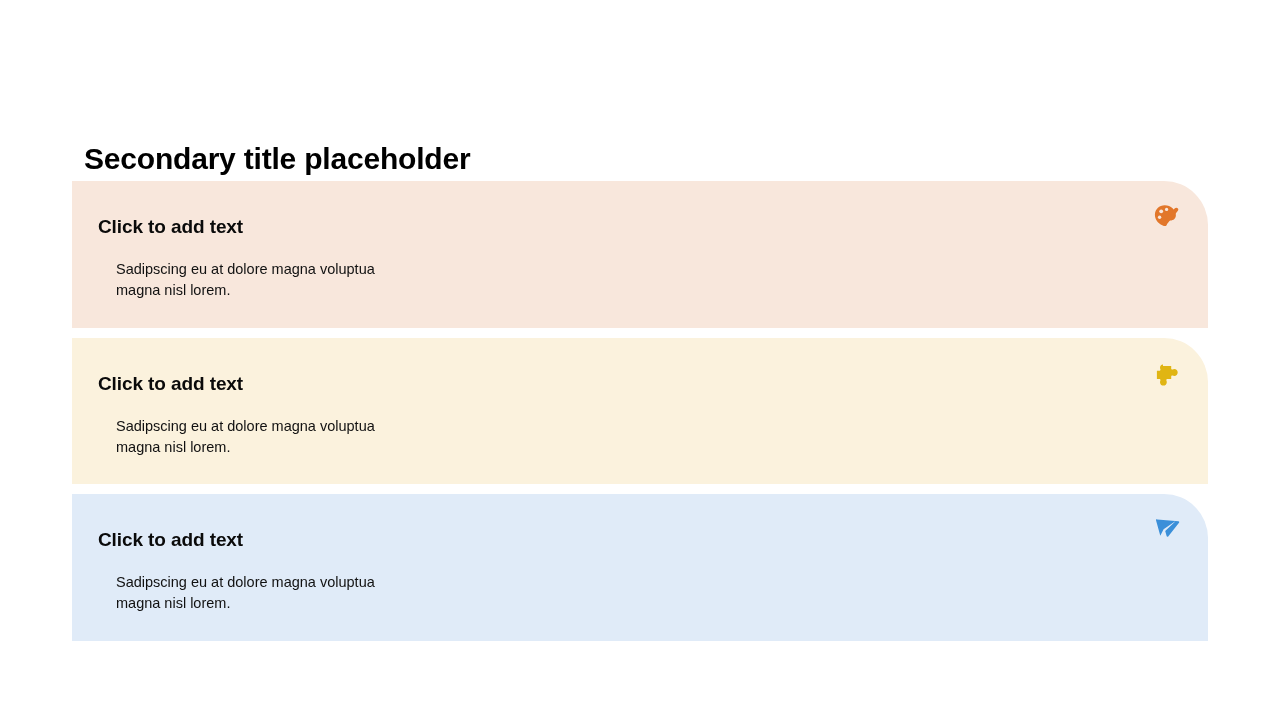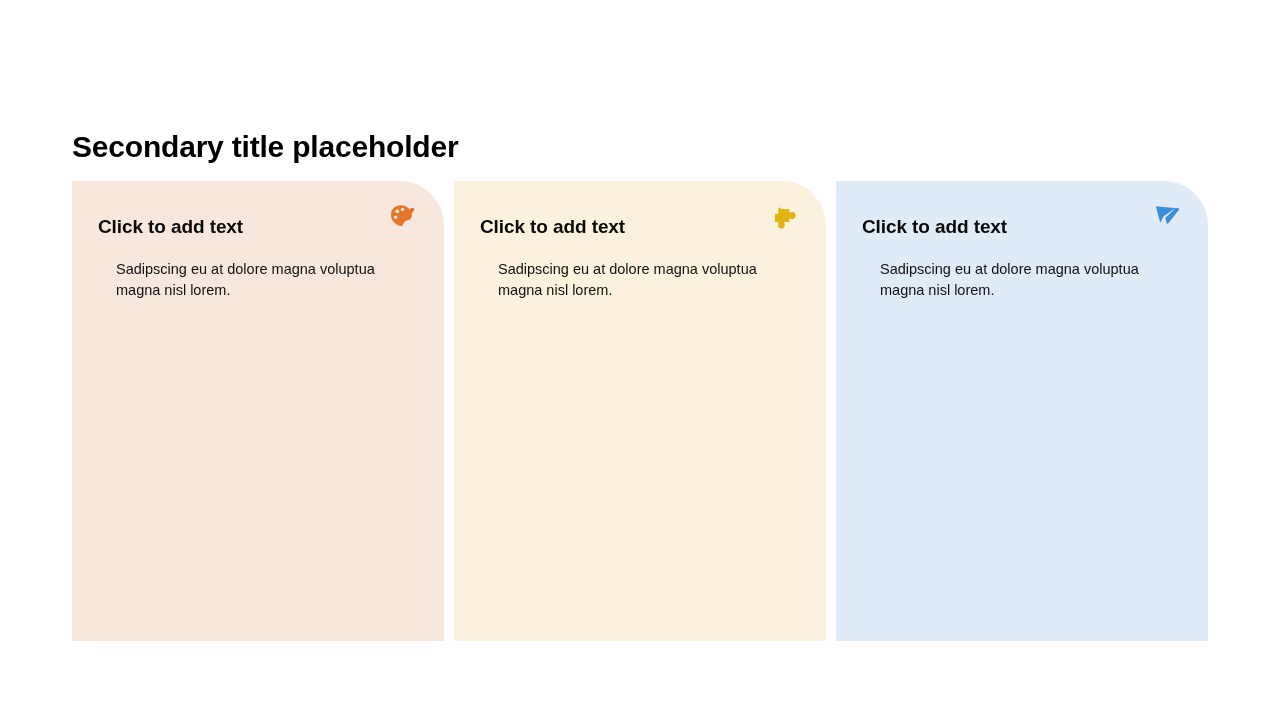--- a/index.html
+++ b/index.html
@@ -19,37 +19,37 @@
     position: relative;
     width: 1280px;
     height: 720px;
     box-sizing: border-box;
   }
 
   .slide-title {
     position: absolute;
     left: 72px;
     top: 127px;
-    margin: 0;
+    margin: 12px;
     font-size: 30px;
     font-weight: bold;
     letter-spacing: -0.2px;
     color: #000000;
     line-height: 40px;
     white-space: nowrap;
   }
 
   .cards-row {
     position: absolute;
     left: 72px;
     top: 181px;
     width: 1136px;
     height: 460px;
     display: flex;
-    flex-direction: row;
+    flex-direction: column;
     align-items: stretch;
     gap: 10px;
   }
 
   .card {
     position: relative;
     flex: 1 1 0;
     min-width: 0;
     box-sizing: border-box;
     padding: 34px 28px 20px 26px;

